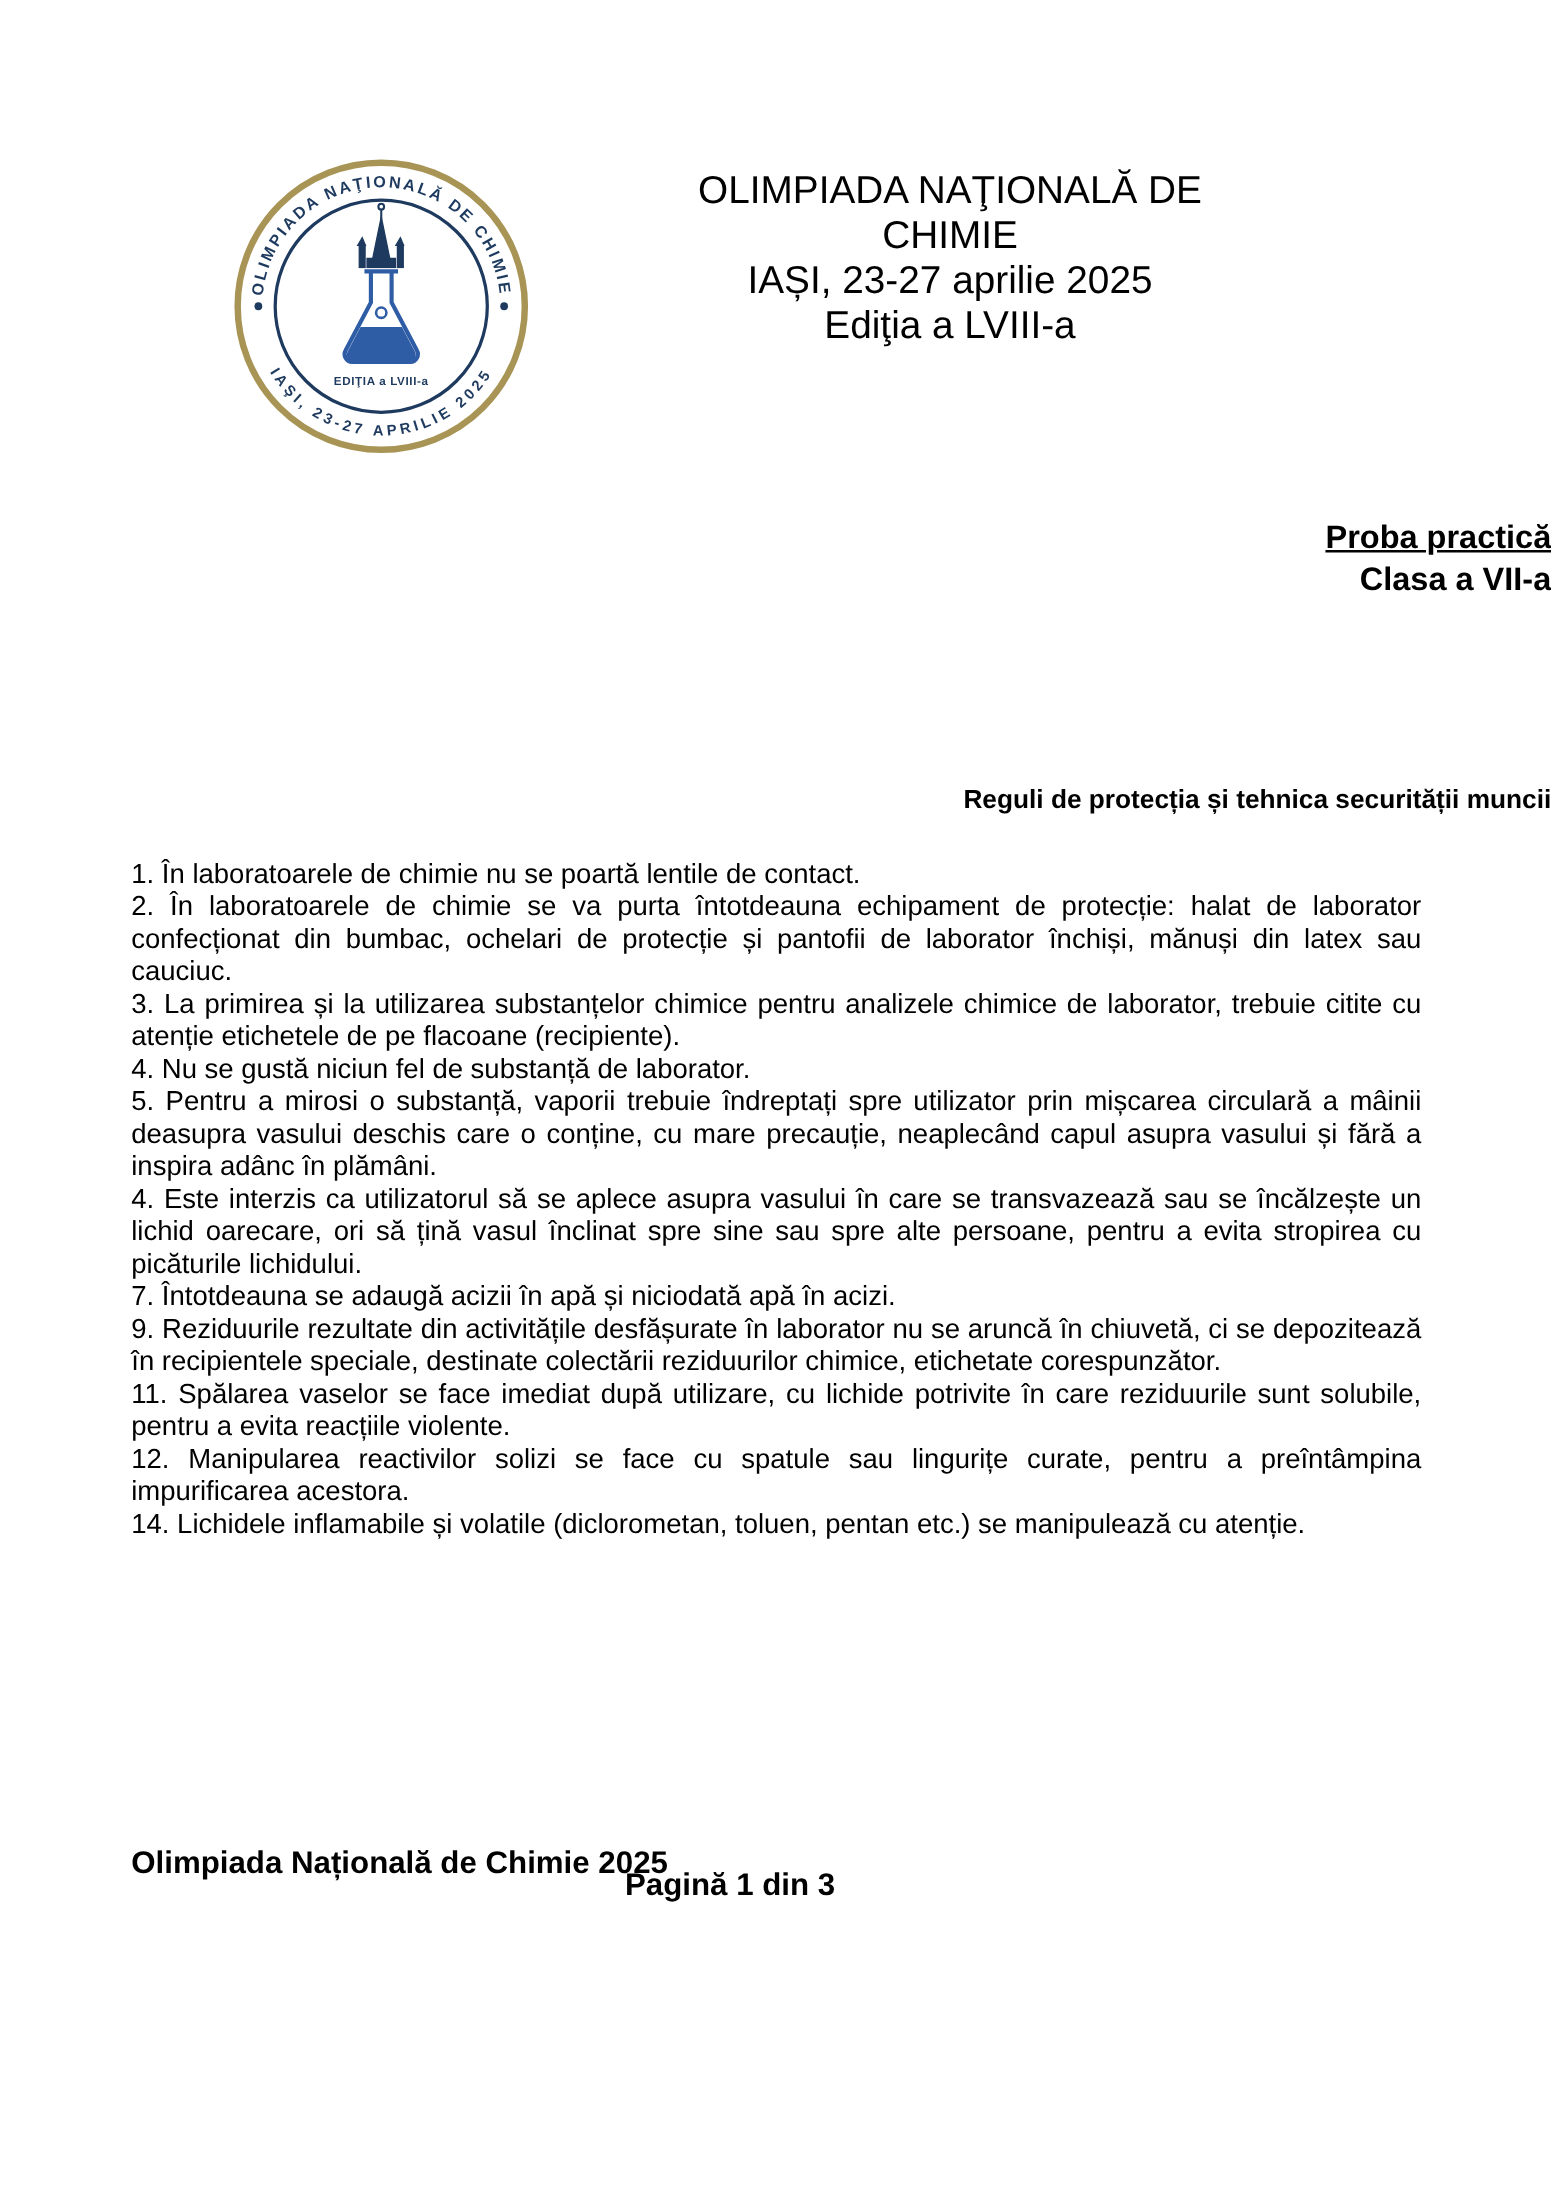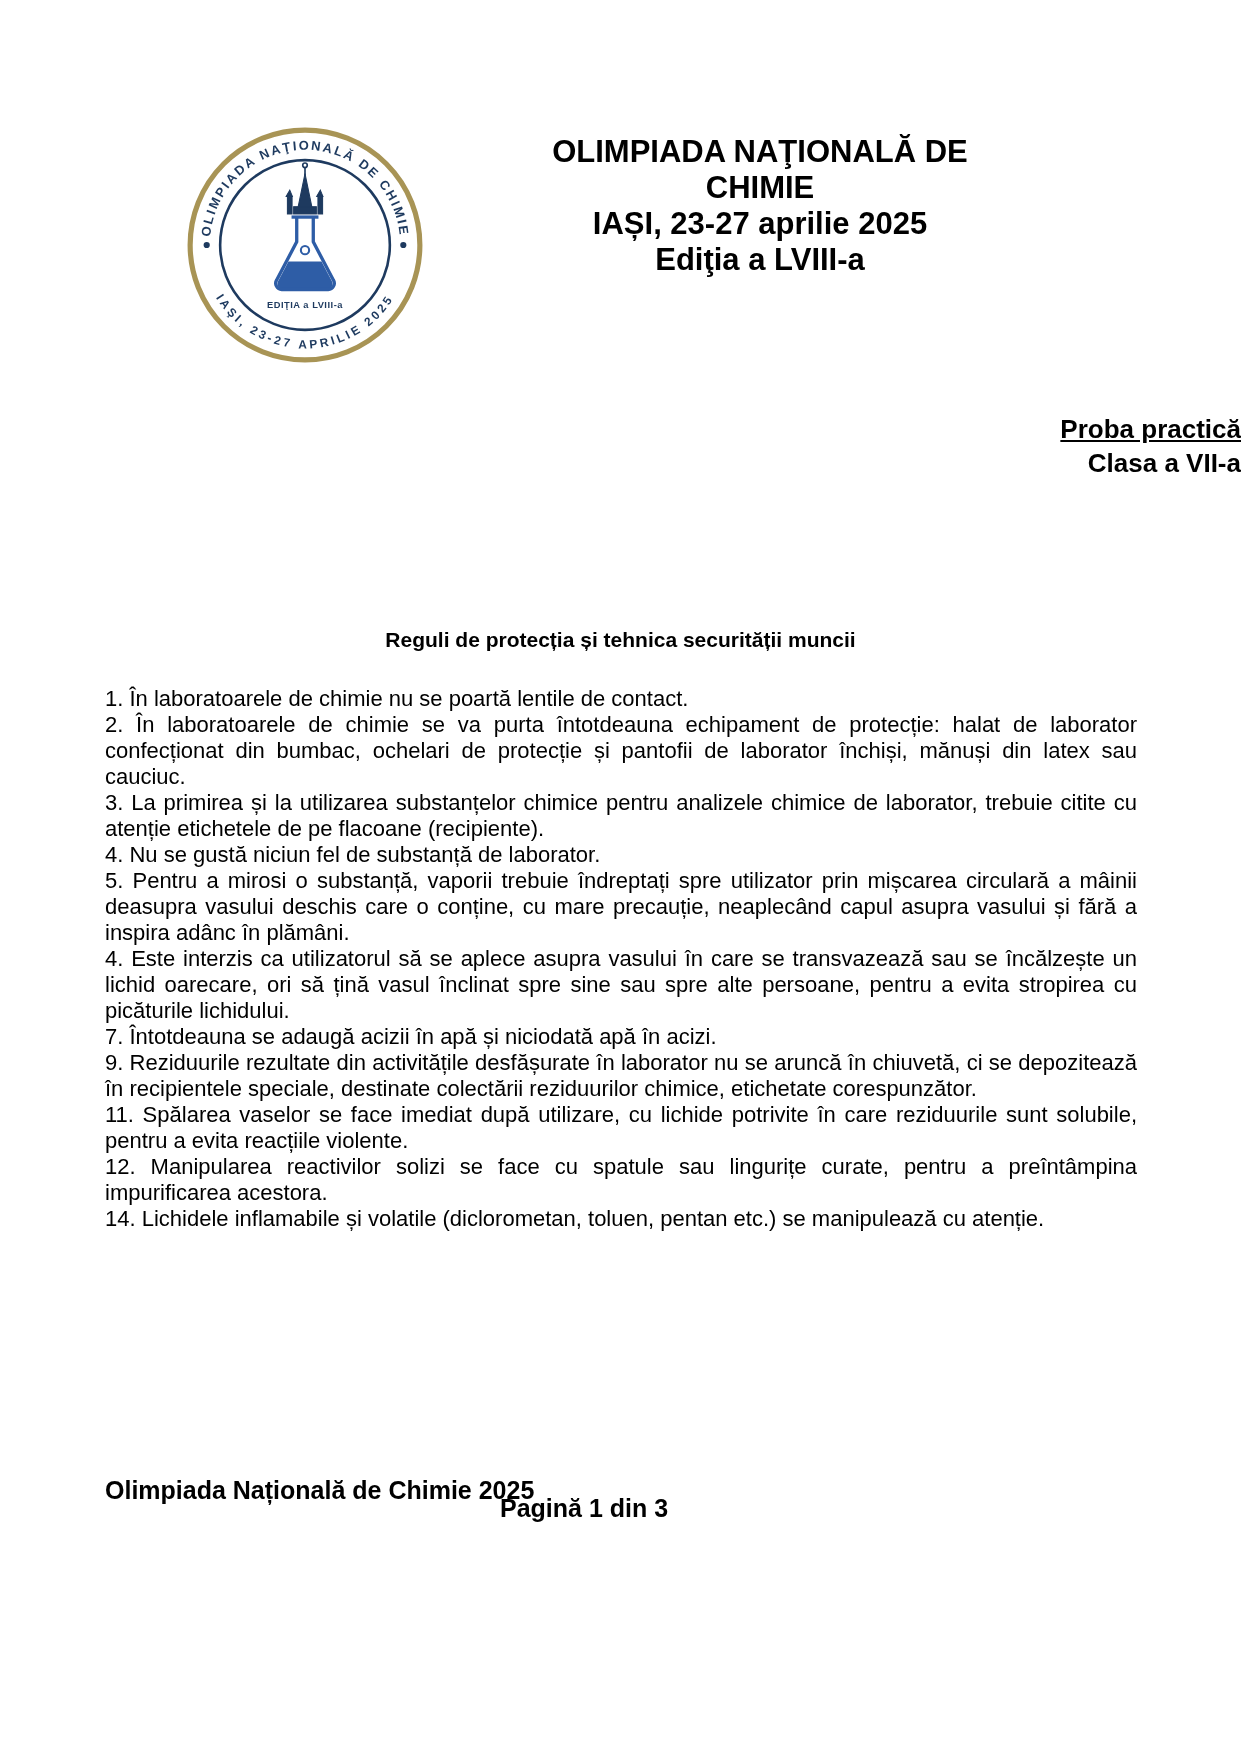--- a/index.html
+++ b/index.html
@@ -47,21 +47,21 @@
     fill: var(--navy, #1e3a5f);
   }
 
   
   .title-block {
     position: absolute;
     left: 480px;
     top: 134px;
     width: 560px;
     text-align: center;
-    font-weight: 700;
+    font-weight: 400;
     font-size: 31px;
     line-height: 36px;
   }
 
   
   .subtitle-block {
     position: absolute;
     left: 0;
     top: 412px;
     width: 100%;
@@ -71,21 +71,21 @@
     line-height: 34px;
   }
   .subtitle-block .underlined { text-decoration: underline; }
 
   
   .section-heading {
     position: absolute;
     left: 0;
     top: 628px;
     width: 100%;
-    text-align: center;
+    text-align: right;
     font-weight: 700;
     font-size: 21px;
   }
 
   
   .rules {
     position: absolute;
     left: 105px;
     top: 672px;
     width: 1032px;

